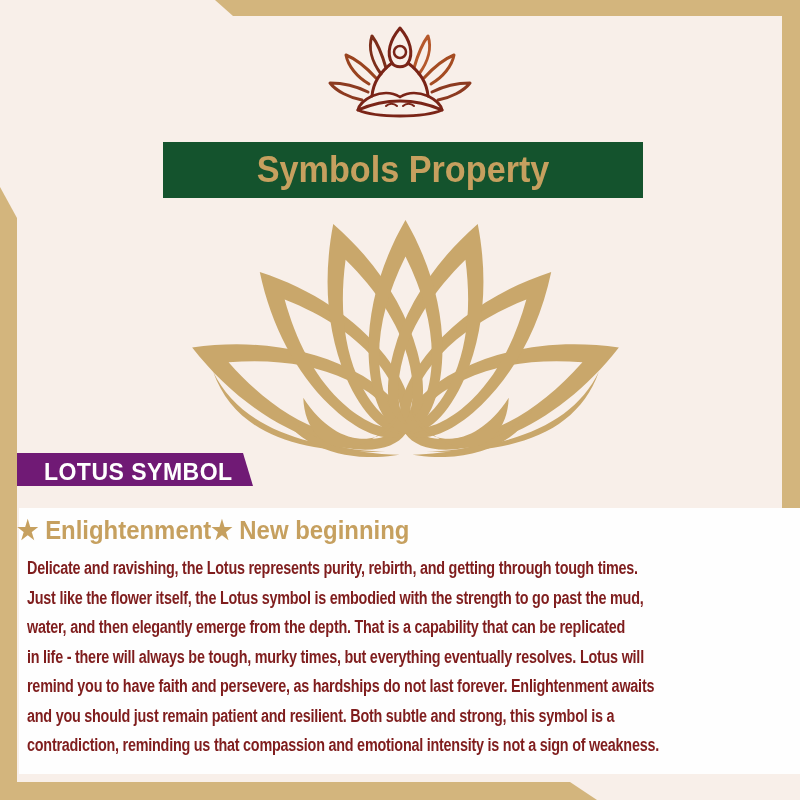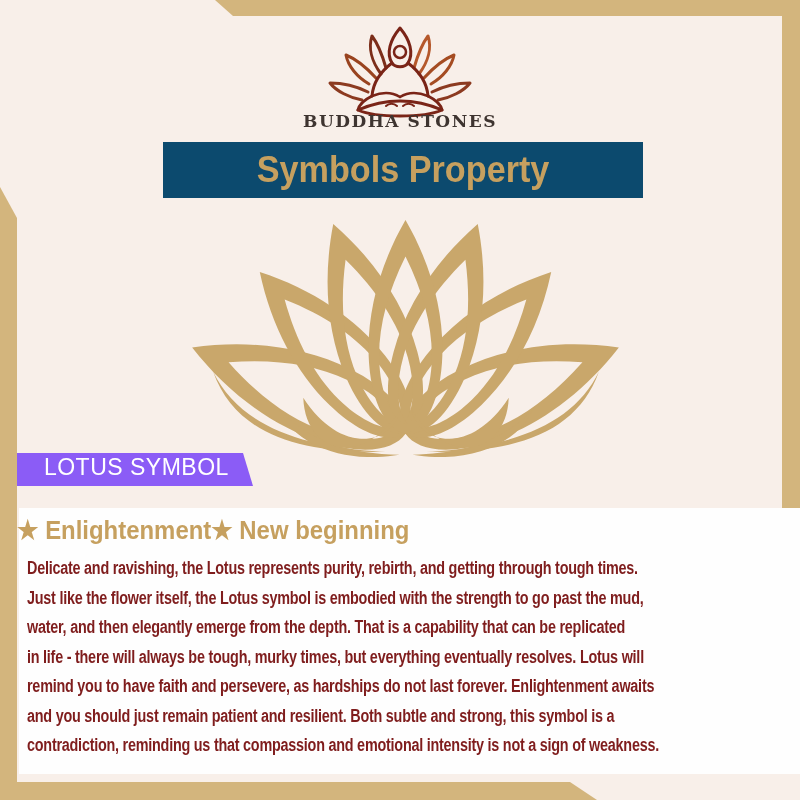--- a/index.html
+++ b/index.html
@@ -18,29 +18,29 @@
     clip-path:polygon(0 0,17px 31px,17px 613px,0 613px);}
   .strip-bottom{left:0;top:782px;width:597px;height:18px;
     clip-path:polygon(0 0,570px 0,597px 18px,0 18px);}
 
   .logo-wrap{position:absolute;left:312px;top:22px;width:176px;height:96px;}
   .brand{position:absolute;left:0;top:111px;width:800px;text-align:center;
     font-family:"DejaVu Serif","Liberation Serif",serif;
     font-size:17px;letter-spacing:1.5px;color:#3e3430;font-weight:600;}
 
   .title-bar{position:absolute;left:163px;top:142px;width:480px;height:56px;
-    background:#0c4a6e;display:flex;align-items:center;justify-content:center;}
+    background:#14532d;display:flex;align-items:center;justify-content:center;}
   .title-text{font-size:36px;font-weight:bold;color:#c6a05f;
     transform:scaleX(.95);transform-origin:center;white-space:nowrap;}
 
   .lotus-wrap{position:absolute;left:183px;top:201px;width:446px;height:256px;}
 
   .banner{position:absolute;left:17px;top:453px;width:236px;height:33px;
-    background:#8b5cf6;display:flex;align-items:flex-start;
-    clip-path:polygon(0 0,226px 0,236px 33px,0 33px);}
+    background:#701a75;display:flex;align-items:flex-end;
+    clip-path:polygon(0 0,226px 0,236px 33px,0 33px);font-weight:bold;}
   .banner-text{color:#ffffff;font-size:24px;letter-spacing:.5px;
     padding-left:28px;white-space:nowrap;transform:scaleX(.96);transform-origin:left center;}
 
   .panel{position:absolute;left:19px;top:508px;width:781px;height:266px;background:#fefefe;}
   .heading{position:absolute;left:0;top:515px;width:800px;text-align:left;}
   .heading-text{display:inline-block;font-size:26px;font-weight:bold;color:#c6a05f;
     transform:scaleX(.92);transform-origin:center;white-space:nowrap;}
   .body-text{position:absolute;left:27px;top:554px;width:770px;color:#7f1d1d;}
   .body-line{font-size:18px;font-weight:bold;letter-spacing:-.3px;line-height:29.5px;
     white-space:nowrap;transform:scaleX(.80);transform-origin:left center;}
@@ -68,21 +68,20 @@
       <path d="M88,6 C78,18 74,31 80,41 C83,46 93,46 96,41 C102,31 98,18 88,6 Z" stroke="#7a2417" stroke-width="3"></path>
       <circle cx="88" cy="30" r="6" stroke="#7a2417" stroke-width="2.5"></circle>
       <path d="M80,41 C68,50 61,62 60,74" stroke="#7a2417" stroke-width="3"></path>
       <path d="M96,41 C108,50 115,62 116,74" stroke="#7a2417" stroke-width="3"></path>
       <path d="M60,74 C52,78 47,83 46,88 C62,81 76,79 88,79 C100,79 114,81 130,88 C129,83 124,78 116,74" stroke="#7a2417" stroke-width="3"></path>
       <path d="M46,88 C64,96 112,96 130,88" stroke="#7a2417" stroke-width="3"></path>
       <path d="M60,74 C70,70 80,70 88,75 M116,74 C106,70 96,70 88,75" stroke="#7a2417" stroke-width="2.5"></path>
       <path d="M74,84 c3,-3 8,-3 11,0 M102,84 c-3,-3 -8,-3 -11,0" stroke="#7a2417" stroke-width="2"></path>
     </svg>
   </div>
-  <div class="brand">BUDDHA STONES</div>
 
   <div class="title-bar">
     <div class="title-text">Symbols Property</div>
   </div>
 
   <div class="lotus-wrap">
     <svg width="446" height="256" viewBox="0 0 445 255">
       <defs>
         <path id="petal" fill-rule="evenodd" d="M0,-205 C-26,-160 -38,-112 -35,-68 C-32,-26 -17,-4 0,0 C17,-4 32,-26 35,-68 C38,-112 26,-160 0,-205 Z
              M0,-170 C-18,-134 -27,-99 -25,-66 C-23,-34 -11,-13 0,-9 C11,-13 23,-34 25,-66 C27,-99 18,-134 0,-170 Z"></path>

